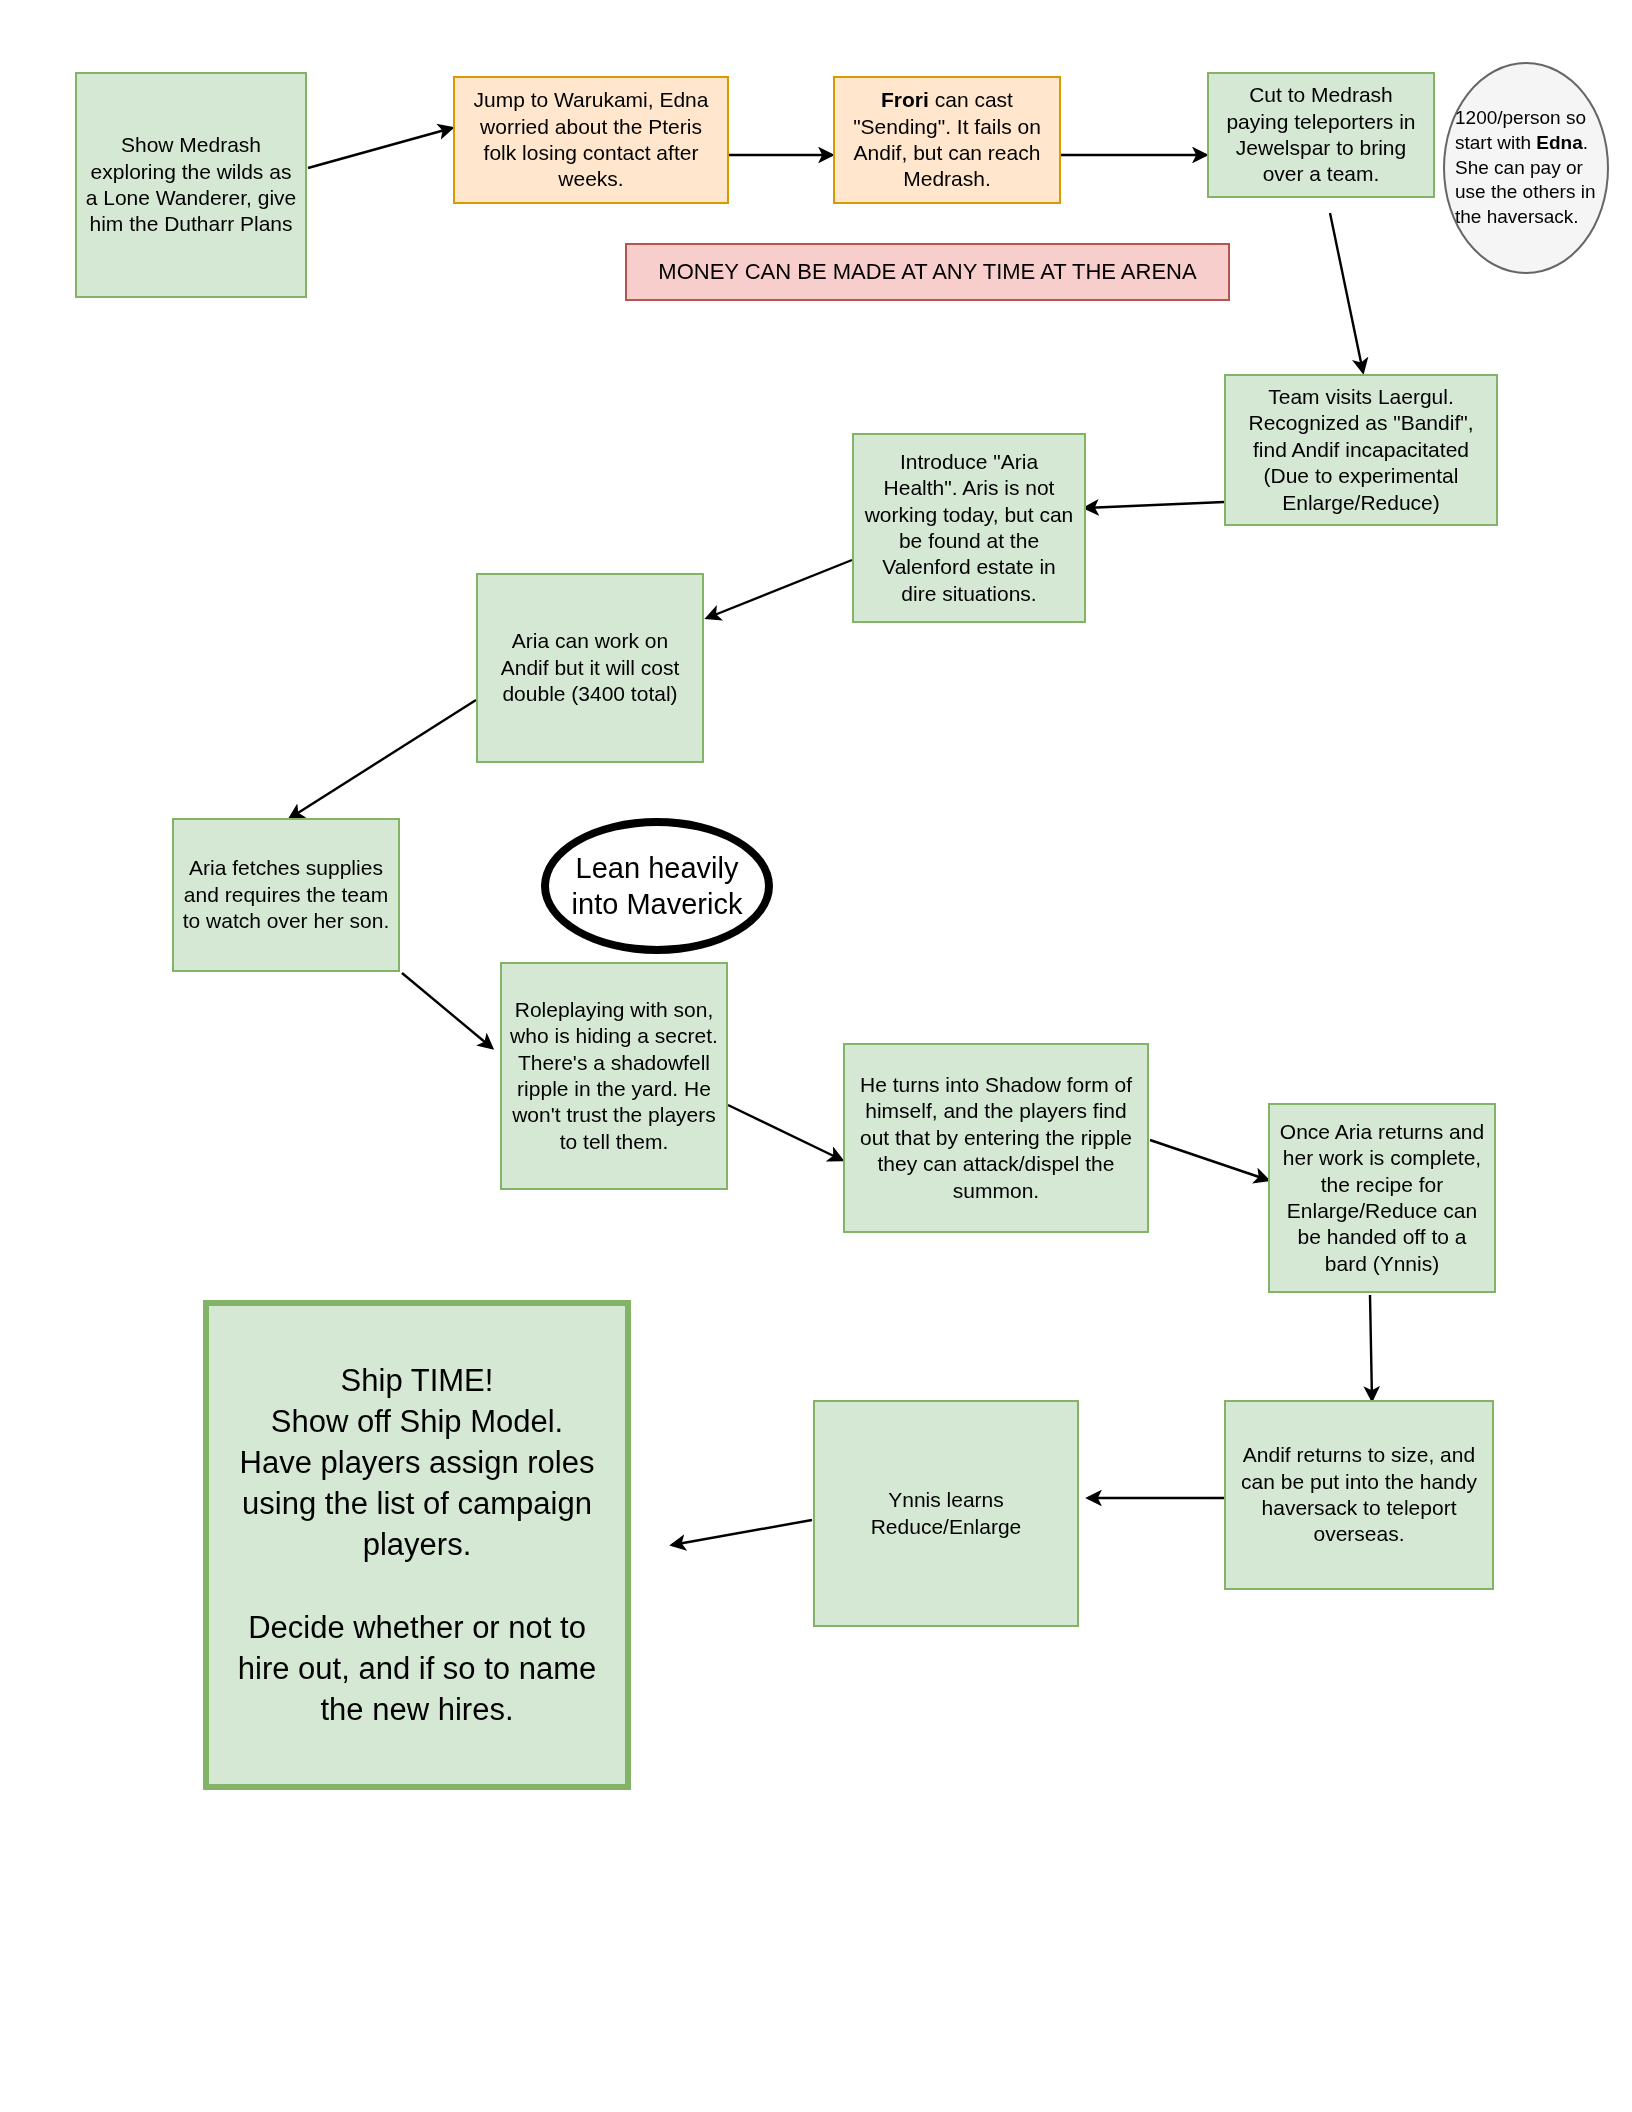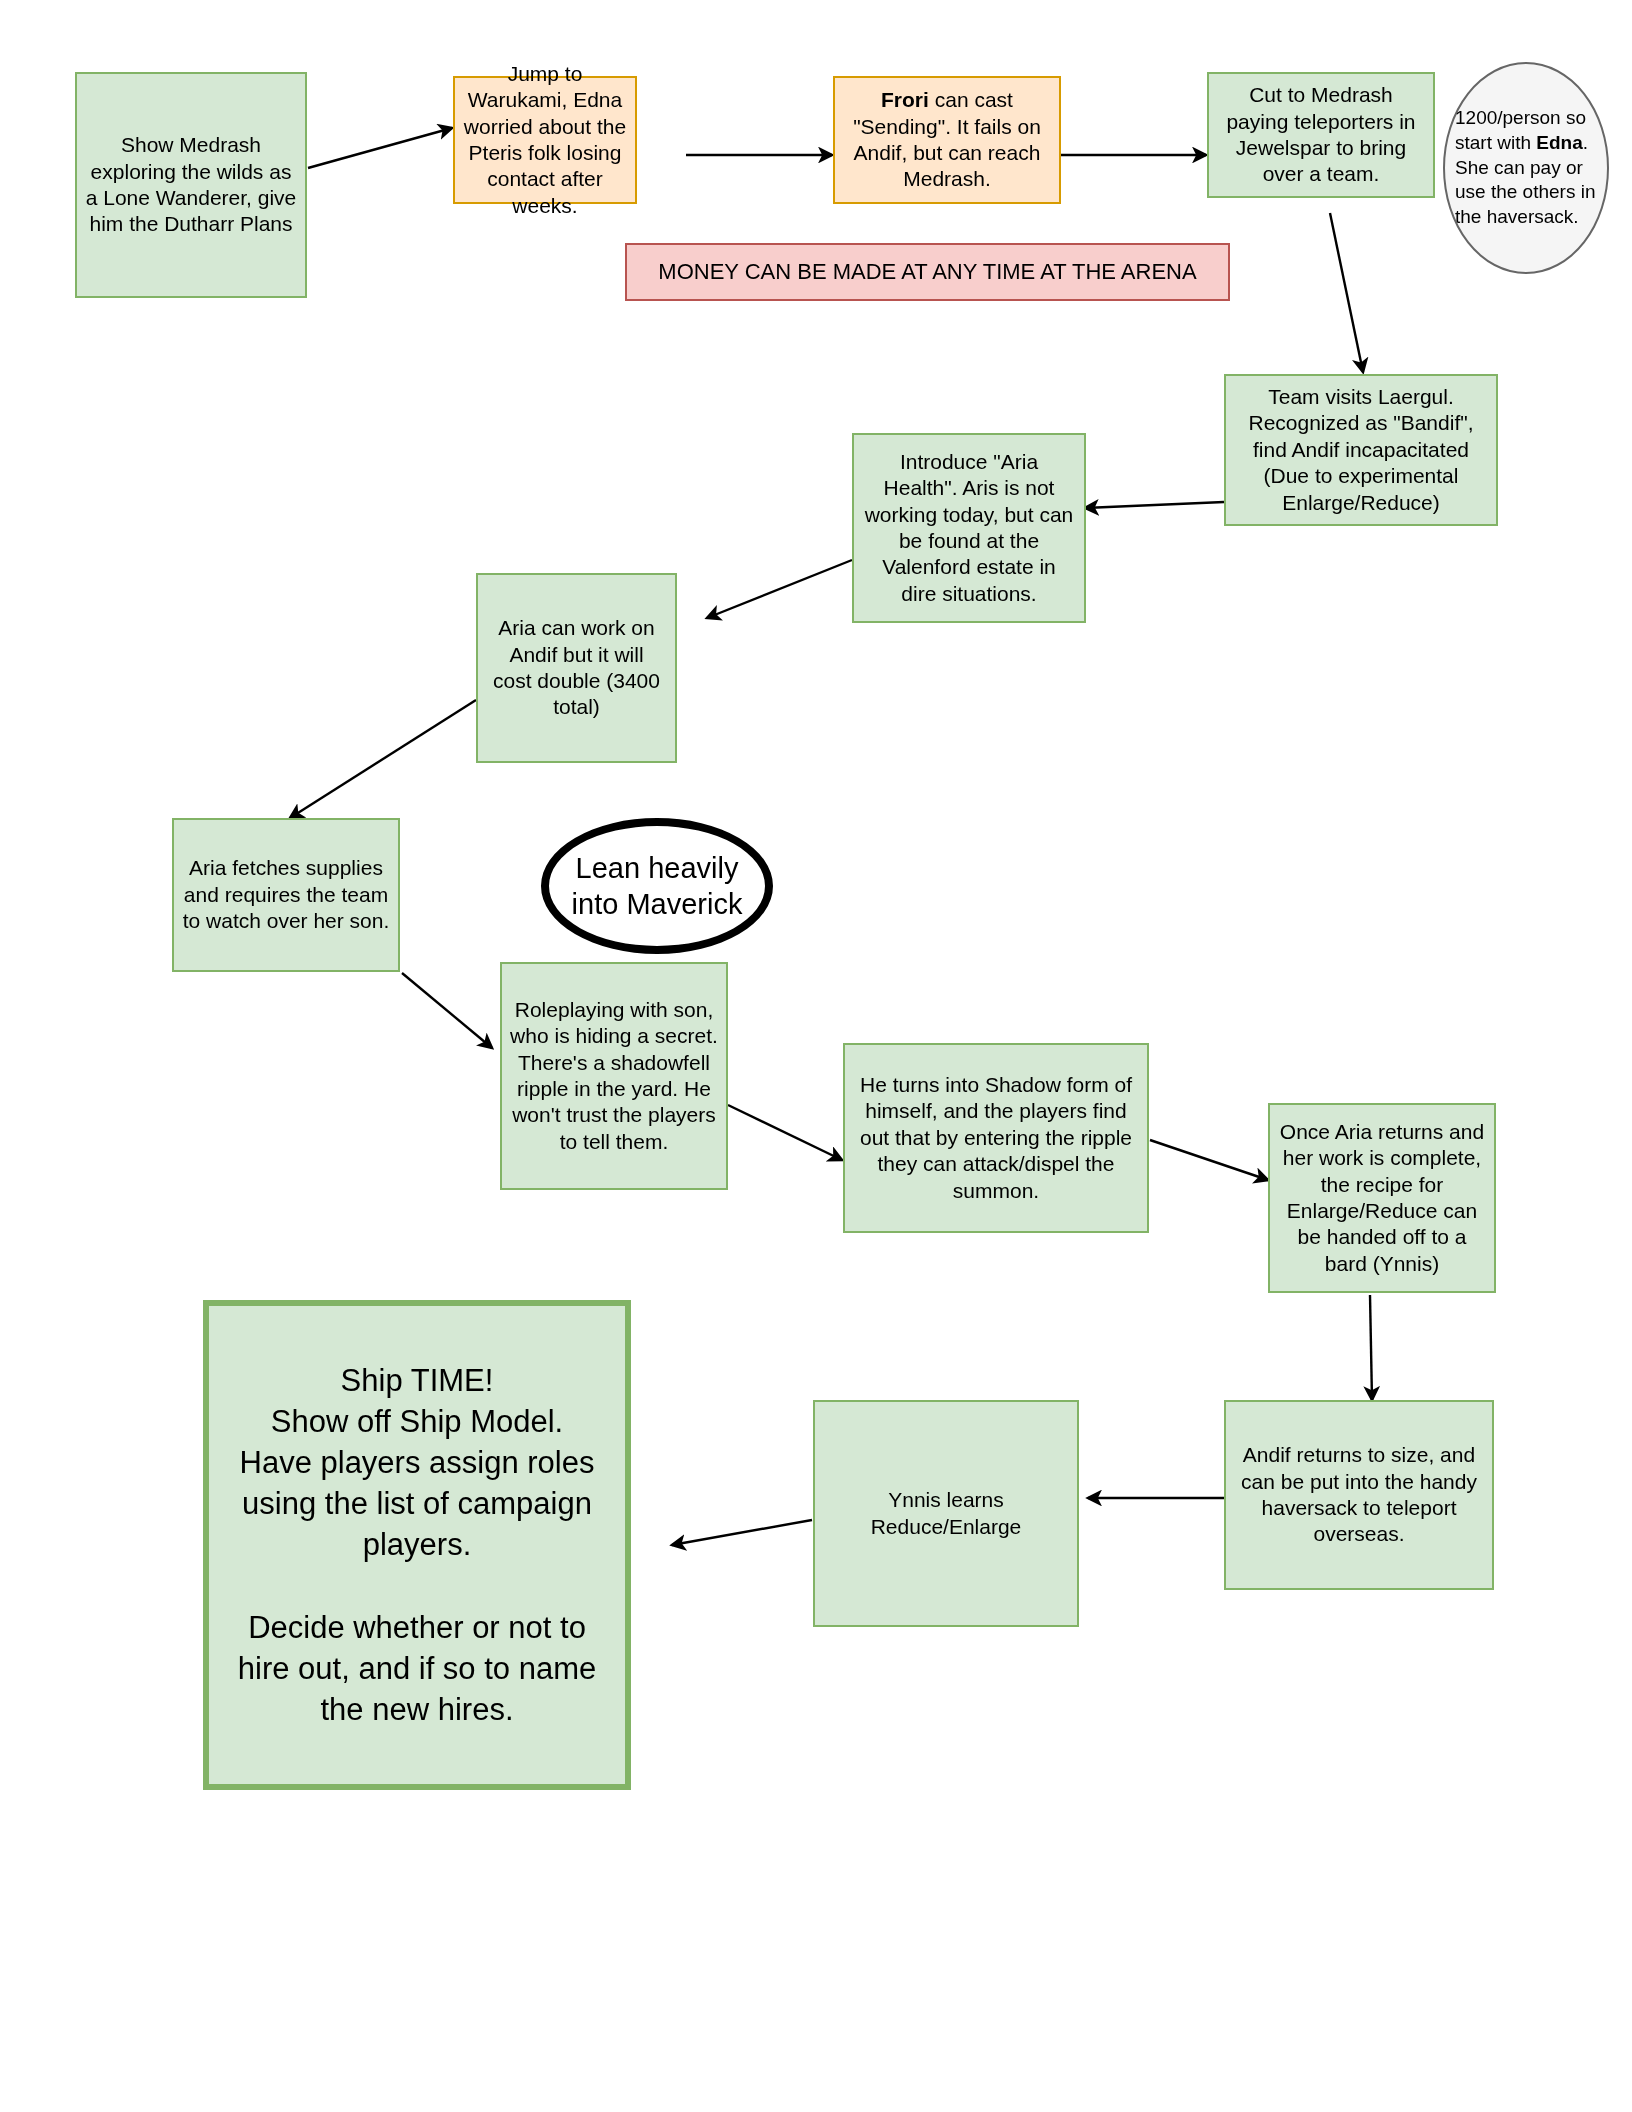--- a/index.html
+++ b/index.html
@@ -116,21 +116,21 @@
       <path d="M 1370 1295 L 1372 1400"></path>
       <path d="M 1224 1498 L 1088 1498"></path>
       <path d="M 812 1520 L 672 1545"></path>
     </g>
   </svg>
 
   <div class="node node-green" style="left:75px; top:72px; width:232px; height:226px; padding:6px 8px;">
     <span>Show Medrash exploring the wilds as a Lone Wanderer, give him the Dutharr Plans</span>
   </div>
 
-  <div class="node node-orange" style="left:453px; top:76px; width:184px; height:128px; padding:21px 8px;">
+  <div class="node node-orange" style="left:453px; top:76px; width:276px; height:128px; padding:21px 8px;">
     <span>Jump to Warukami, Edna worried about the Pteris folk losing contact after weeks.</span>
   </div>
 
   <div class="node node-orange" style="left:833px; top:76px; width:228px; height:128px; padding:4px 8px;">
     <span><b class="bold-name">Frori</b><span> can cast "Sending". It fails on Andif, but can reach Medrash.</span></span>
   </div>
 
   <div class="node node-green" style="left:1207px; top:72px; width:228px; height:126px; padding:4px 8px;">
     <span>Cut to Medrash paying teleporters in Jewelspar to bring over a team.</span>
   </div>
@@ -144,21 +144,21 @@
   </div>
 
   <div class="node node-green" style="left:1224px; top:374px; width:274px; height:152px; padding:4px 8px;">
     <span>Team visits Laergul. Recognized as "Bandif", find Andif incapacitated (Due to experimental Enlarge/Reduce)</span>
   </div>
 
   <div class="node node-green" style="left:852px; top:433px; width:234px; height:190px; padding:4px 8px;">
     <span>Introduce "Aria Health". Aris is not working today, but can be found at the Valenford estate in dire situations.</span>
   </div>
 
-  <div class="node node-green" style="left:476px; top:573px; width:201px; height:190px; padding:4px 10px;">
+  <div class="node node-green" style="left:476px; top:573px; width:228px; height:190px; padding:4px 10px;">
     <span>Aria can work on Andif but it will cost double (3400 total)</span>
   </div>
 
   <div class="node node-green" style="left:172px; top:818px; width:228px; height:154px; padding:4px 8px;">
     <span>Aria fetches supplies and requires the team to watch over her son.</span>
   </div>
 
   <div class="ellipse-bold" style="left:541px; top:818px; width:232px; height:136px; padding:2px 6px;">
     <span>Lean heavily into Maverick</span>
   </div>

